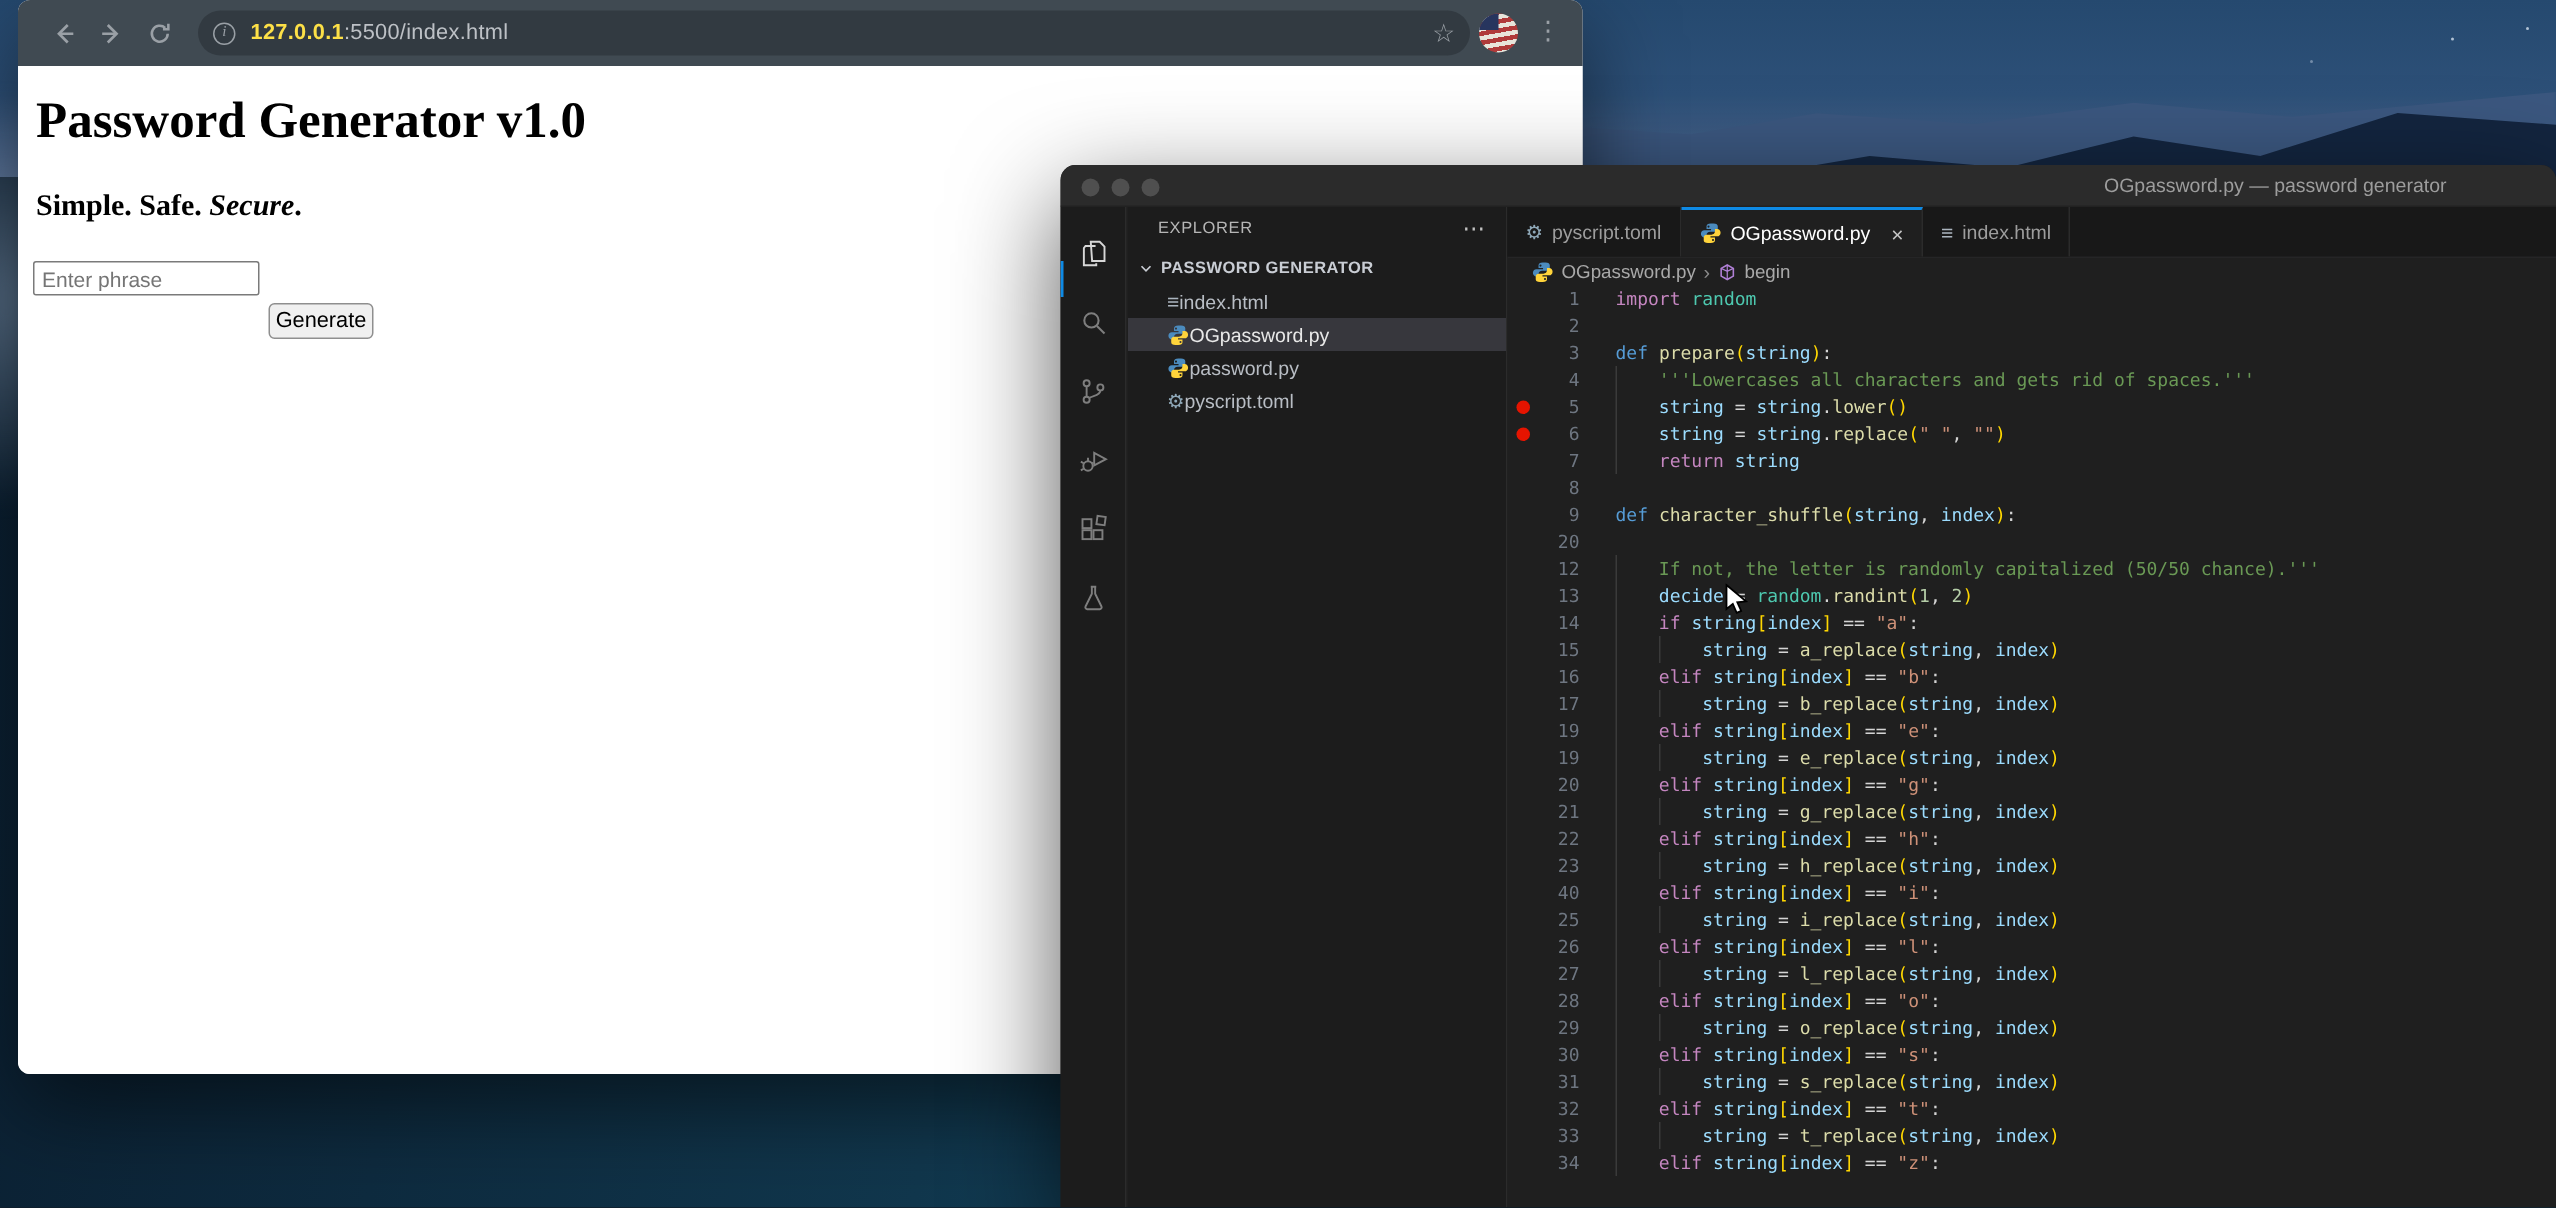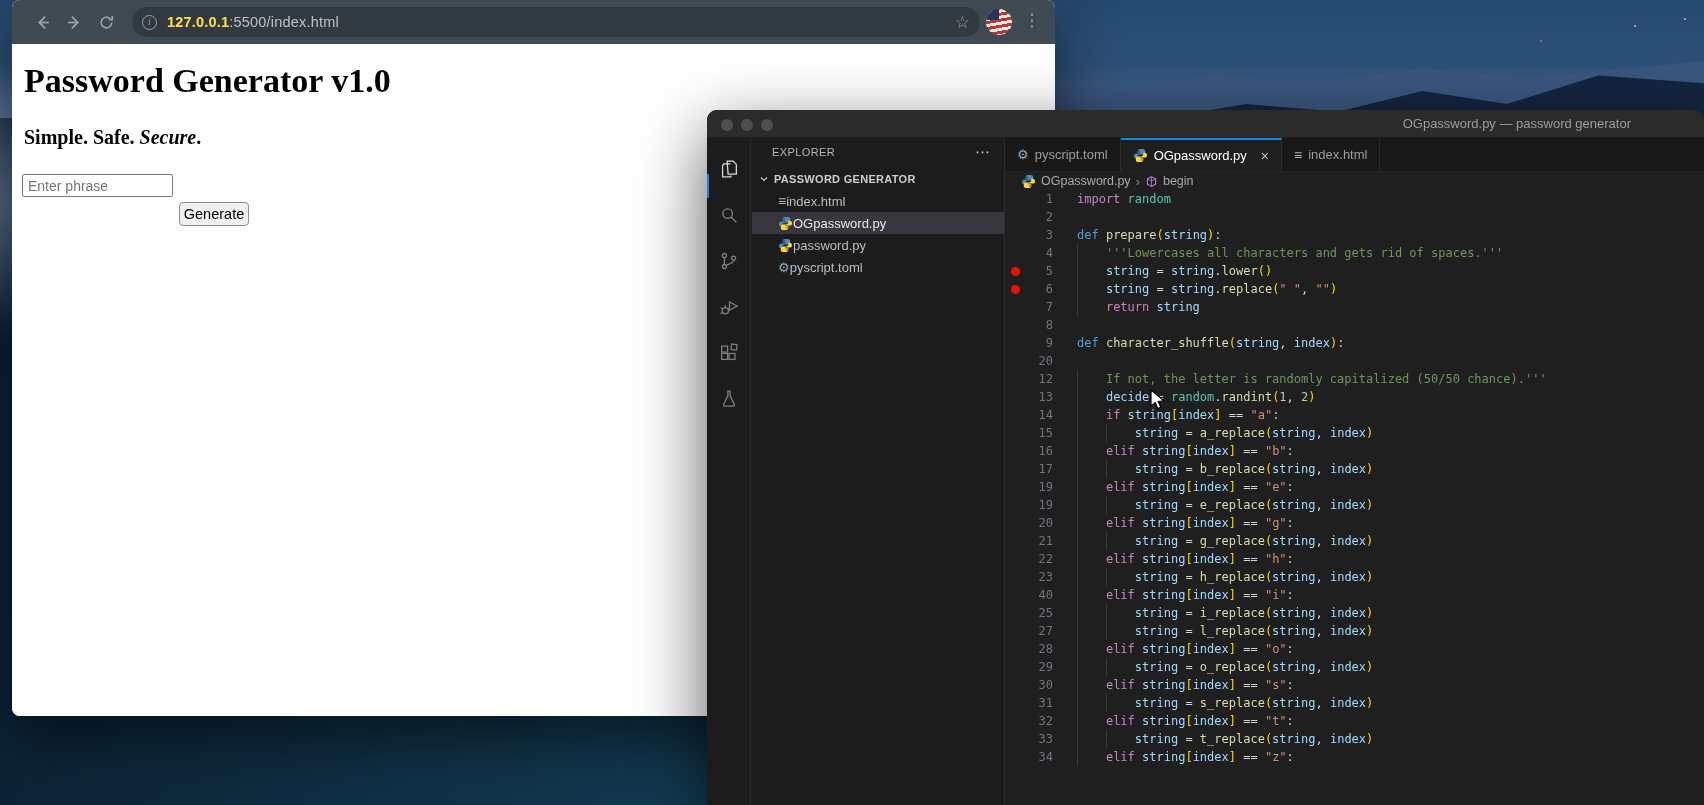--- a/index.html
+++ b/index.html
@@ -410,20 +410,25 @@
         <span class="ln">40</span>
         <span class="codeTxt"><i class="guide" style="left: 0ch;"></i><span class="tk-w">    </span><span class="tk-c">elif</span><span class="tk-w"> </span><span class="tk-v">string</span><span class="tk-b">[</span><span class="tk-v">index</span><span class="tk-b">]</span><span class="tk-o"> == </span><span class="tk-s">"i"</span><span class="tk-o">:</span></span>
       </div>
       <div class="cl">
         <span class="bp"></span>
         <span class="ln">25</span>
         <span class="codeTxt"><i class="guide" style="left: 0ch;"></i><i class="guide" style="left: 4ch;"></i><span class="tk-w">        </span><span class="tk-v">string</span><span class="tk-o"> = </span><span class="tk-f">i_replace</span><span class="tk-b">(</span><span class="tk-v">string</span><span class="tk-o">,</span><span class="tk-w"> </span><span class="tk-v">index</span><span class="tk-b">)</span></span>
       </div>
       <div class="cl">
         <span class="bp"></span>
+        <span class="ln">26</span>
+        <span class="codeTxt"><i class="guide" style="left: 0ch;"></i><span class="tk-w">    </span><span class="tk-c">elif</span><span class="tk-w"> </span><span class="tk-v">string</span><span class="tk-b">[</span><span class="tk-v">index</span><span class="tk-b">]</span><span class="tk-o"> == </span><span class="tk-s">"l"</span><span class="tk-o">:</span></span>
+      </div>
+      <div class="cl">
+        <span class="bp"></span>
         <span class="ln">27</span>
         <span class="codeTxt"><i class="guide" style="left: 0ch;"></i><i class="guide" style="left: 4ch;"></i><span class="tk-w">        </span><span class="tk-v">string</span><span class="tk-o"> = </span><span class="tk-f">l_replace</span><span class="tk-b">(</span><span class="tk-v">string</span><span class="tk-o">,</span><span class="tk-w"> </span><span class="tk-v">index</span><span class="tk-b">)</span></span>
       </div>
       <div class="cl">
         <span class="bp"></span>
         <span class="ln">28</span>
         <span class="codeTxt"><i class="guide" style="left: 0ch;"></i><span class="tk-w">    </span><span class="tk-c">elif</span><span class="tk-w"> </span><span class="tk-v">string</span><span class="tk-b">[</span><span class="tk-v">index</span><span class="tk-b">]</span><span class="tk-o"> == </span><span class="tk-s">"o"</span><span class="tk-o">:</span></span>
       </div>
       <div class="cl">
         <span class="bp"></span>

